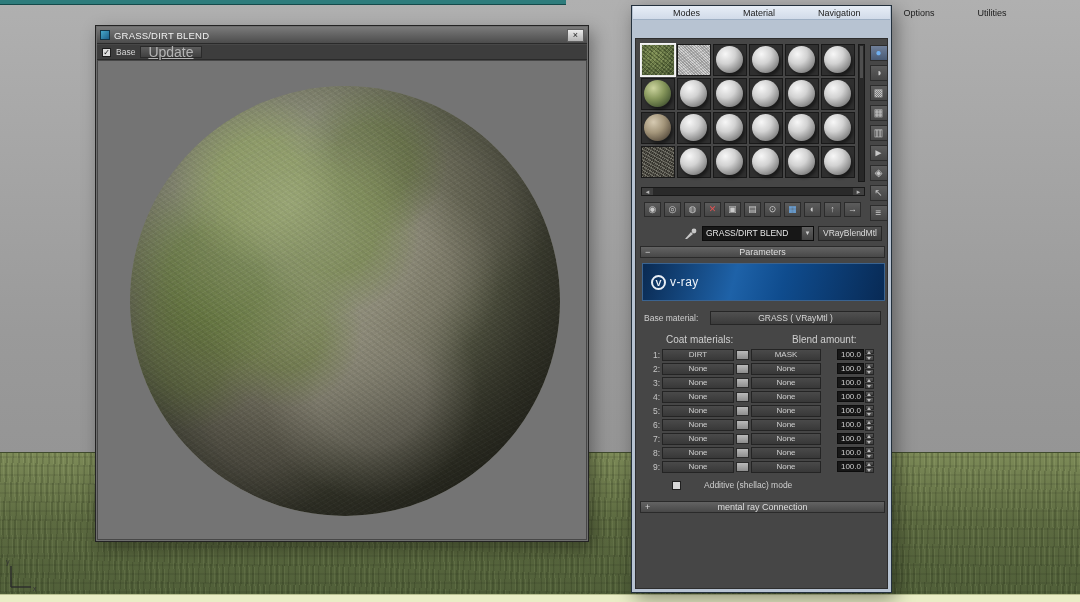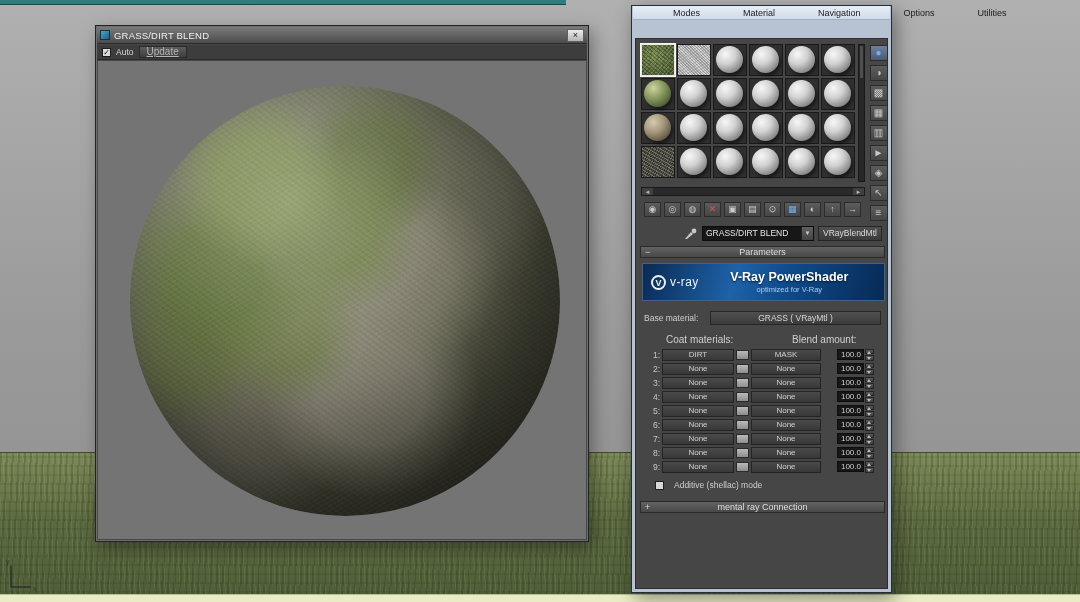--- a/index.html
+++ b/index.html
@@ -32,21 +32,21 @@
     border:1px solid #123346; margin-right:4px; flex:none; }
   .pw-title .txt { color:#f0f0f0; font-size:9.5px; flex:1; letter-spacing:.2px; }
   .pw-close { width:17px; height:13px; background:linear-gradient(#ececec,#b4b4b4);
     border:1px solid #5f5f5f; color:#222; font-size:9px; line-height:11px; text-align:center; }
   .pw-toolbar { height:15px; margin:0 1px; background:#3d3d3d; display:flex;
     align-items:center; gap:5px; padding:0 5px; border-bottom:1px solid #2a2a2a; }
   .cb { width:9px; height:9px; background:#dcdcdc; border:1px solid #1d1d1d;
     color:#111; font-size:8px; line-height:8px; text-align:center; flex:none; }
   .cb-label { color:#d8d8d8; font-size:8.5px; }
   .pw-update { height:12px; background:linear-gradient(#5d5d5d,#404040);
-    border:1px solid #2a2a2a; color:#b5b5b5; font-size:10px; line-height:10px; padding:0 7px;text-decoration:underline; }
+    border:1px solid #2a2a2a; color:#b5b5b5; font-size:14px; line-height:10px; padding:0 7px;text-decoration:underline; }
   .pw-canvas { position:absolute; left:2px; right:2px; top:35px; bottom:2px;
     background:#747474; overflow:hidden; }
   .big-sphere { position:absolute; left:32px; top:25px; width:430px; height:430px; border-radius:50%;
     background:
       radial-gradient(circle at 37% 27%, rgba(255,255,255,.22), rgba(255,255,255,0) 40%),
       repeating-linear-gradient(37deg, rgba(0,0,0,.06) 0 2px, rgba(0,0,0,0) 2px 5px),
       repeating-linear-gradient(-29deg, rgba(255,255,255,.05) 0 1px, rgba(0,0,0,0) 1px 4px),
       radial-gradient(circle at 30% 22%, rgba(124,140,78,.95) 0 9%, rgba(124,140,78,0) 19%),
       radial-gradient(circle at 47% 33%, rgba(112,128,70,.85) 0 12%, rgba(112,128,70,0) 24%),
       radial-gradient(circle at 20% 44%, rgba(101,119,62,.9) 0 11%, rgba(101,119,62,0) 23%),
@@ -179,21 +179,21 @@
     color:#cfcfcf; font-size:8px; line-height:9px; text-align:right; padding-right:2px; flex:none; }
   .spinner { width:9px; height:12px; display:flex; flex-direction:column; gap:1px;
     margin-left:1px; flex:none; }
   .spinner i { flex:1; background:linear-gradient(#585858,#3e3e3e); border:1px solid #262626;
     position:relative; }
   .spinner i::after { content:""; position:absolute; left:1px; top:1px;
     border-left:2px solid transparent; border-right:2px solid transparent; }
   .spinner i.up::after { border-bottom:3px solid #bbb; }
   .spinner i.dn::after { border-top:3px solid #bbb; }
 
-  .addrow { position:absolute; left:19px; top:441px; display:flex; align-items:flex-end; gap:10px; }
+  .addrow { position:absolute; left:36px; top:441px; display:flex; align-items:flex-end; gap:23px; }
   .addbox { width:9px; height:9px; background:#d8d8d8; border:1px solid #1f1f1f; flex:none; }
   .addlabel { color:#cfcfcf; font-size:8.5px; }
 </style>
 </head>
 <body>
 
 <div class="stage">
   <div class="ground"></div>
   <div class="bottom-strip"></div>
   <div class="top-strip"></div>
@@ -205,21 +205,21 @@
   </svg>
 
   <div class="pwin">
     <div class="pw-title">
       <span class="pw-icon"></span>
       <span class="txt">GRASS/DIRT BLEND</span>
       <span class="pw-close">×</span>
     </div>
     <div class="pw-toolbar">
       <span class="cb">✓</span>
-      <span class="cb-label">Auto</span>
+      <span class="cb-label">Base</span>
       <button class="pw-update">Update</button>
     </div>
     <div class="pw-canvas">
       <div class="big-sphere"></div>
     </div>
   </div>
 
   <div class="me">
     <div class="me-menu">
       <span>Modes</span>
@@ -306,24 +306,20 @@
       <div class="rollout ro-params">
         <span class="tog">−</span>
         <span>Parameters</span>
       </div>
 
       <div class="banner">
         <span class="logo">
           <span class="vc">V</span>
           <span class="vtext">v-ray</span>
         </span>
-        <span class="btxt">
-          <div class="t1">V-Ray PowerShader</div>
-          <div class="t2">optimized for V-Ray</div>
-        </span>
       </div>
 
       <div class="baserow">
         <span class="baselabel">Base material:</span>
         <button class="basebtn">GRASS ( VRayMtl )</button>
       </div>
 
       <div class="colheads">
         <span class="ch-coat">Coat materials:</span>
         <span class="ch-blend">Blend amount:</span>

